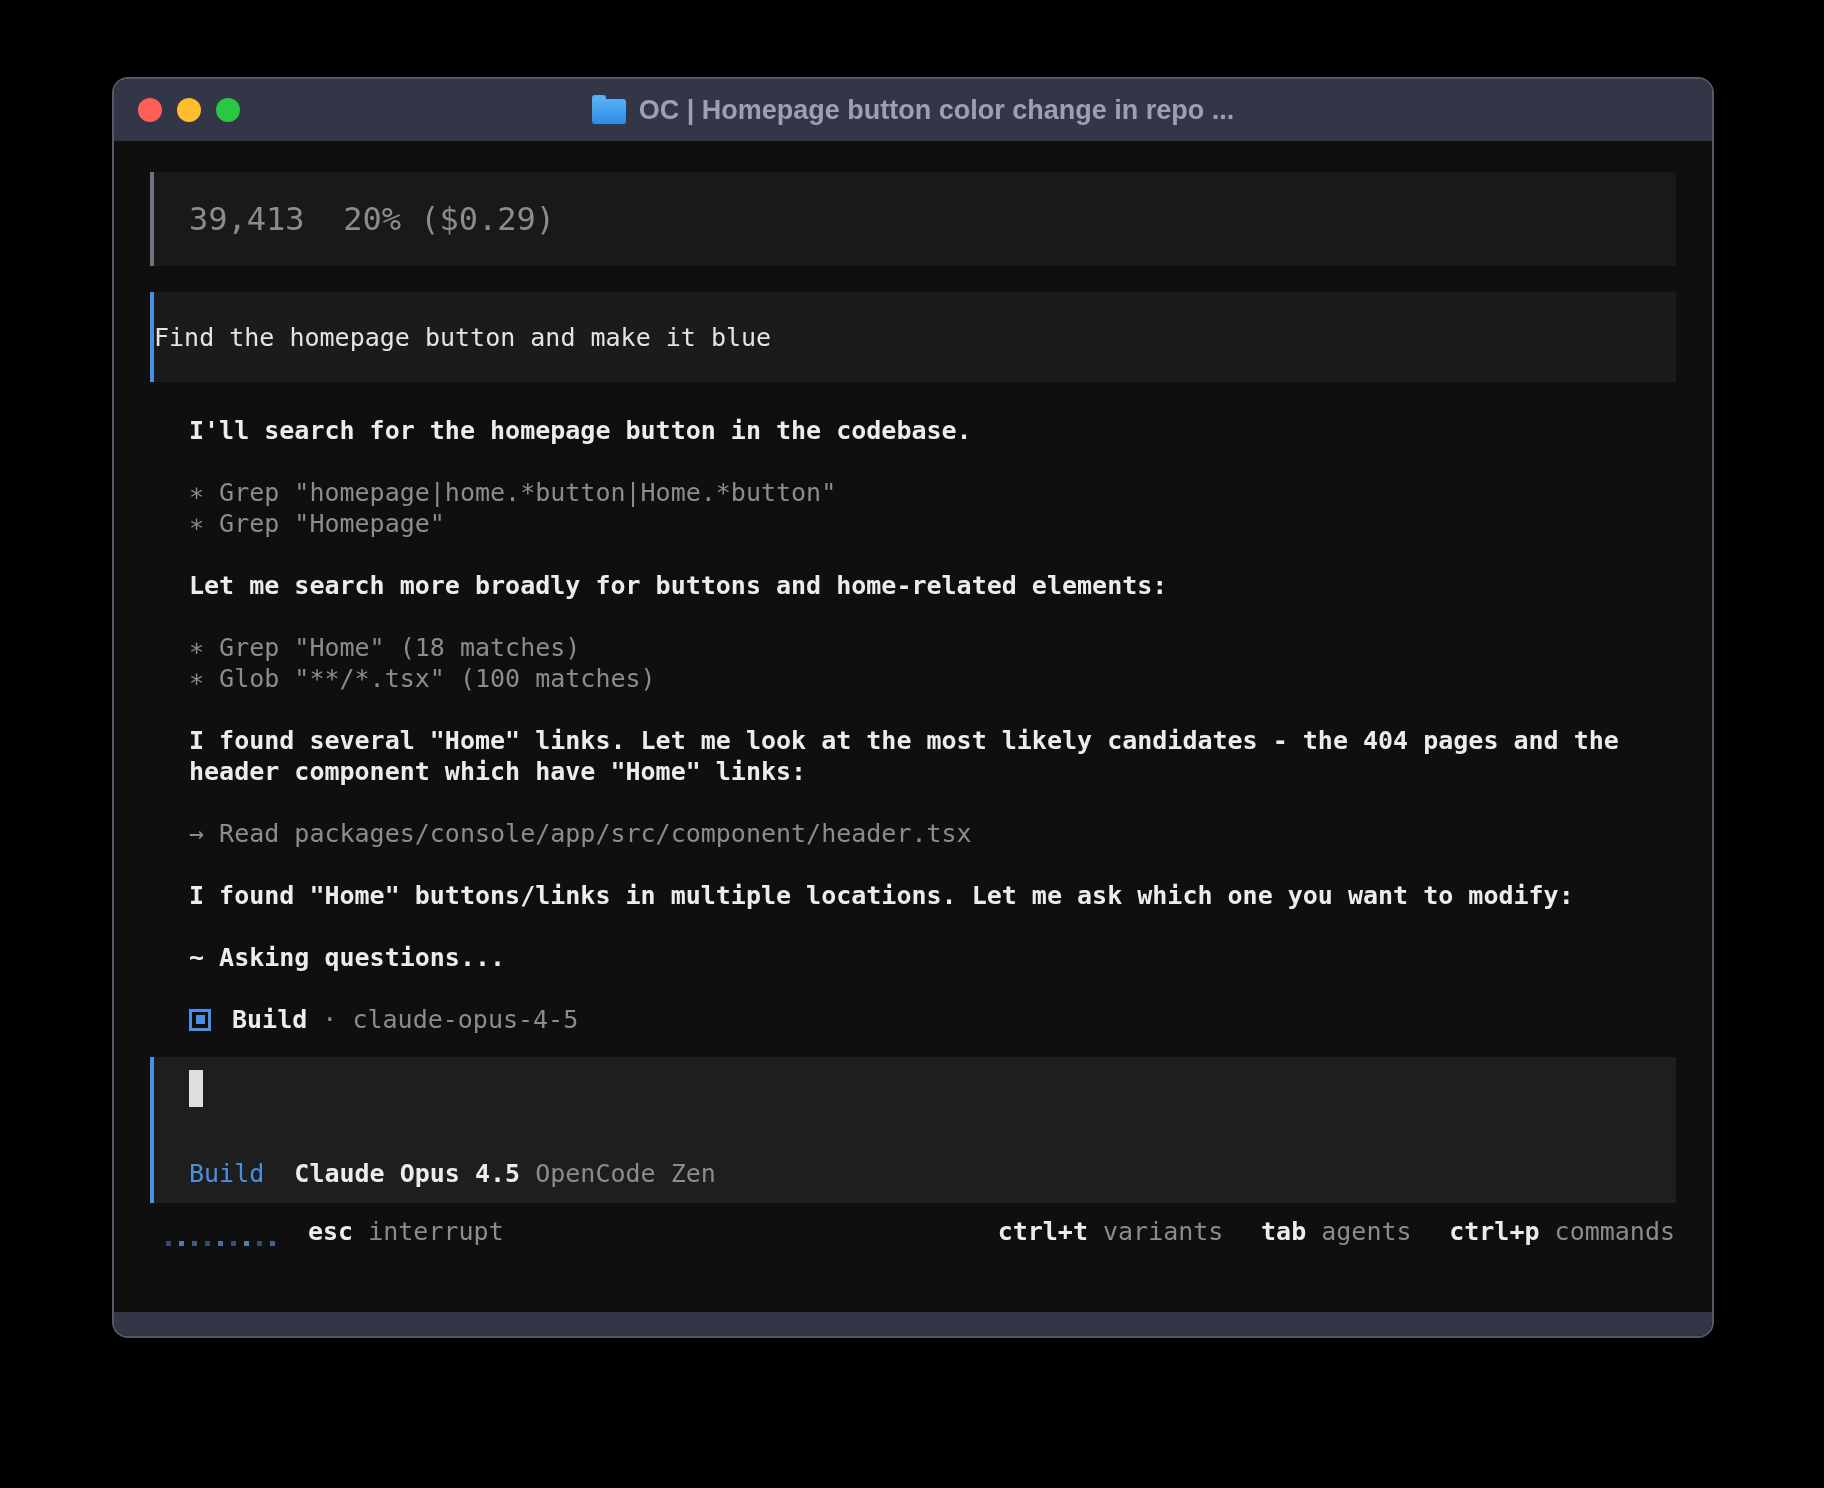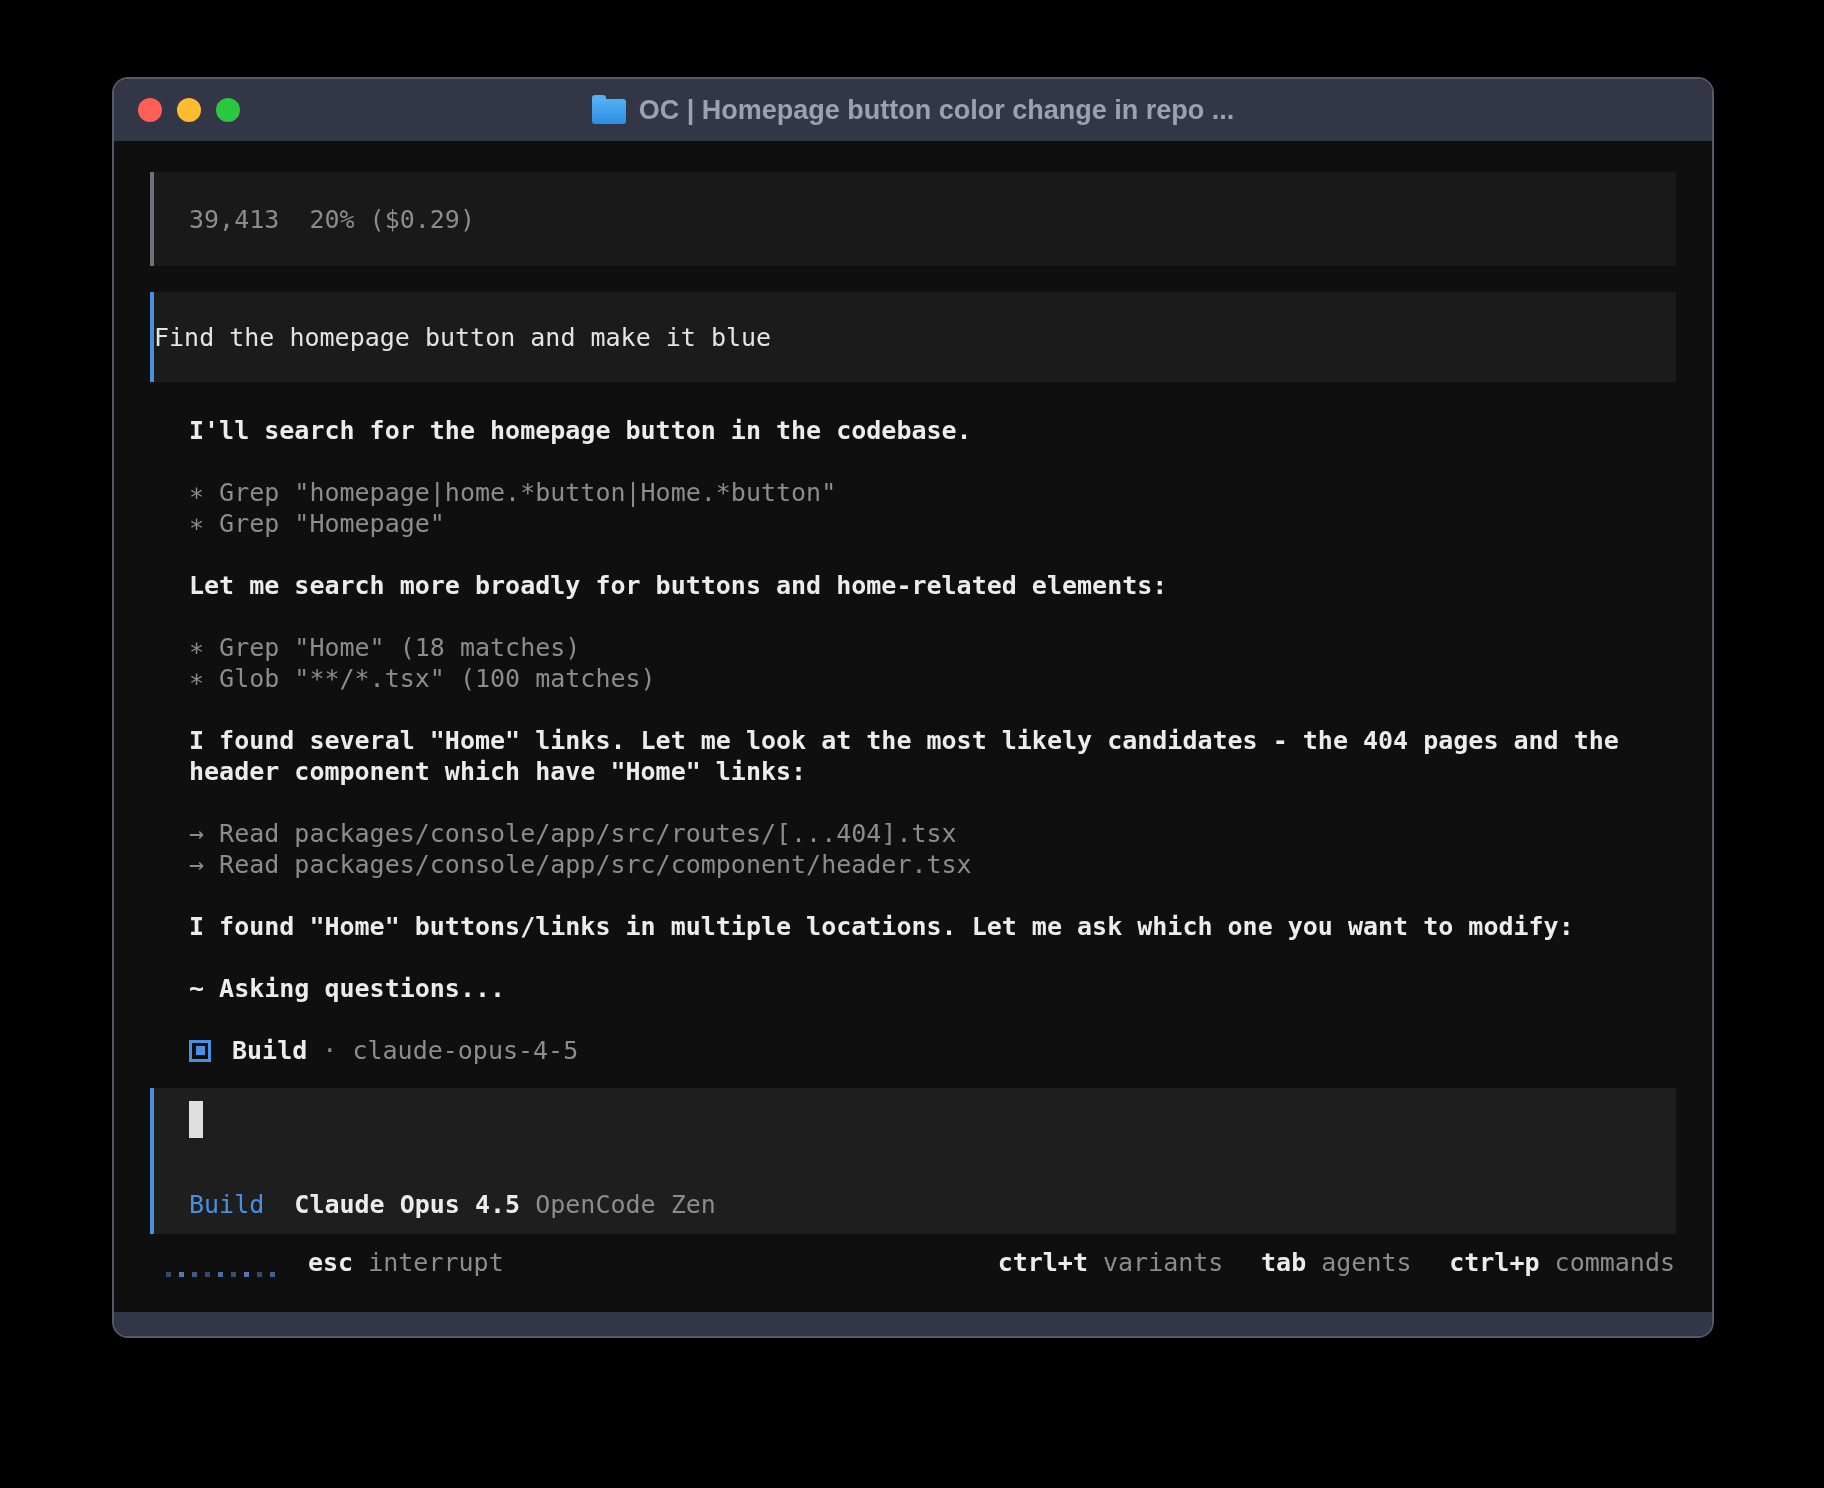--- a/index.html
+++ b/index.html
@@ -53,21 +53,21 @@
 
   .content{flex:1 1 auto;padding:0 36px;display:flex;flex-direction:column;}
 
   .header-block{
     margin-top:31px;height:94px;background:var(--block-bg);
     border-left:4px solid var(--header-border);
     display:flex;align-items:center;justify-content:space-between;
     padding:0 39px 0 35px;
   }
   .header-title{font-size:25px;font-weight:700;color:var(--text-bright);white-space:pre;}
-  .header-stats{display:flex;align-items:center;font-size:25px;color:var(--text-muted);white-space:pre;}
+  .header-stats{display:flex;align-items:center;font-size:32px;color:var(--text-muted);white-space:pre;}
   .header-stats .tokens{margin-right:2ch;}
   .header-stats .pct{margin-right:1ch;}
 
   .user-block{
     margin-top:26px;height:90px;background:var(--user-block-bg);
     border-left:4px solid var(--accent-blue);
     display:flex;align-items:center;
   }
   .user-text{font-size:25px;color:#e4e4e4;white-space:pre;}
 
@@ -148,21 +148,20 @@
         <div class="line gray">∗ Grep "Homepage"</div>
         <div class="line "></div>
         <div class="line white">Let me search more broadly for buttons and home-related elements:</div>
         <div class="line "></div>
         <div class="line gray">∗ Grep "Home" (18 matches)</div>
         <div class="line gray">∗ Glob "**/*.tsx" (100 matches)</div>
         <div class="line "></div>
         <div class="line white">I found several "Home" links. Let me look at the most likely candidates - the 404 pages and the</div>
         <div class="line white">header component which have "Home" links:</div>
         <div class="line "></div>
-        <div class="line gray">→ Read packages/console/app/src/routes/[...404].tsx</div>
         <div class="line gray">→ Read packages/console/app/src/component/header.tsx</div>
         <div class="line "></div>
         <div class="line white">I found "Home" buttons/links in multiple locations. Let me ask which one you want to modify:</div>
         <div class="line "></div>
         <div class="line white">~ Asking questions...</div>
         <div class="line "></div>
       </div>
 
     <div class="agent-status">
       <span class="agent-icon"></span>

